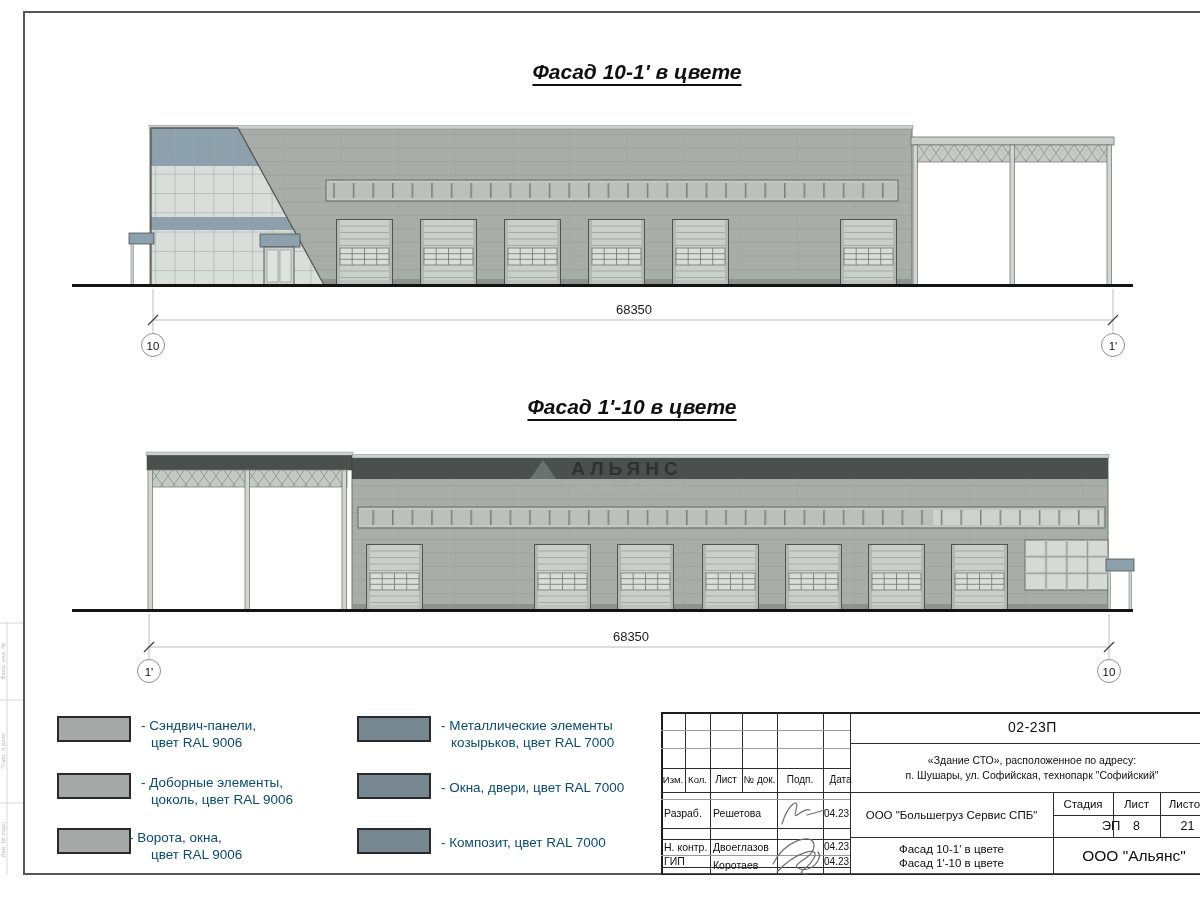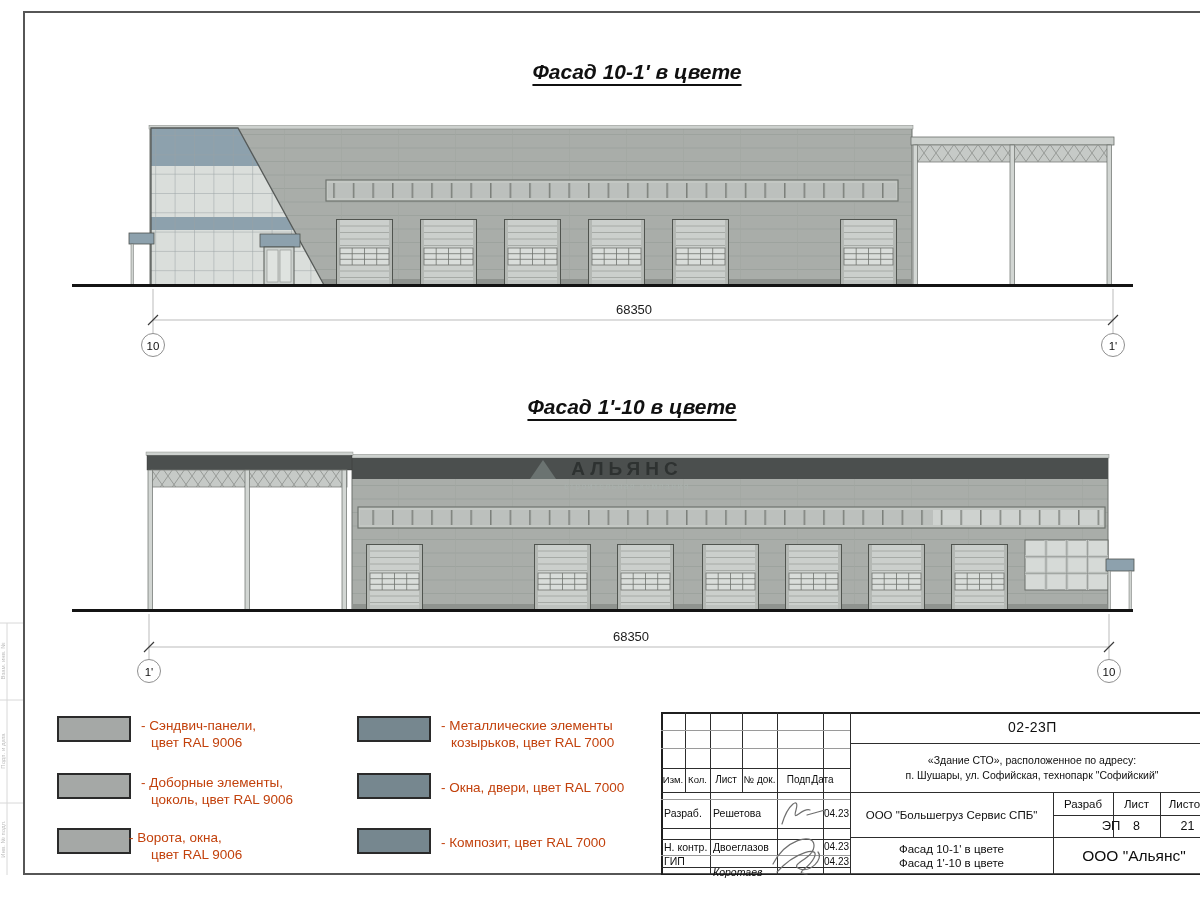--- a/index.html
+++ b/index.html
@@ -20,21 +20,21 @@
   
   .title{
     position:absolute;width:400px;text-align:center;
     font-size:21px;font-style:italic;font-weight:bold;color:#101010;
     text-decoration:underline;text-underline-offset:5px;text-decoration-thickness:1.5px;
   }
   .t1{left:437px;top:60px;}
   .t2{left:432px;top:395px;}
   
   .swatch{position:absolute;width:74px;height:26px;border:2px solid #2a2a2a;box-sizing:border-box;}
-  .leg-line{position:absolute;font-size:13.5px;white-space:nowrap;color:#c2410c;}
+  .leg-line{position:absolute;font-size:13.5px;white-space:nowrap;color:#0c4a6e;}
   
   .stamp{position:absolute;left:661px;top:712px;width:554px;height:163px;}
   .vl{position:absolute;width:1px;background:#2d2d2d;}
   .hl{position:absolute;height:1px;background:#2d2d2d;}
   .hlt{position:absolute;height:1px;background:#9a9a9a;}
   .edge{background:#1f1f1f;}
   .cell{position:absolute;overflow:hidden;white-space:nowrap;color:#0e0e0e;}
   .cc{text-align:center;}
   .flexc{display:flex;align-items:center;justify-content:center;}
   .flexcol{display:flex;flex-direction:column;align-items:center;justify-content:center;}
@@ -249,45 +249,45 @@
   <div class="hl" style="left:0;top:155px;width:189px;"></div>
   <div class="hl" style="left:189px;top:31px;width:365px;"></div>
   <div class="hl" style="left:392px;top:103px;width:162px;"></div>
   <div class="hl" style="left:189px;top:125px;width:365px;"></div>
 
   <div class="cell cc" style="left:0;top:56px;width:24px;line-height:24px;font-size:9.5px;">Изм.</div>
   <div class="cell cc" style="left:24px;top:56px;width:25px;line-height:24px;font-size:9.5px;">Кол.</div>
   <div class="cell cc" style="left:49px;top:56px;width:32px;line-height:24px;font-size:10px;">Лист</div>
   <div class="cell cc" style="left:81px;top:56px;width:35px;line-height:24px;font-size:10px;">№ док.</div>
   <div class="cell cc" style="left:116px;top:56px;width:46px;line-height:24px;font-size:10px;">Подп.</div>
-  <div class="cell cc" style="left:148px;top:56px;width:27px;line-height:24px;font-size:10px;">Дата</div>
+  <div class="cell cc" style="left:166px;top:56px;width:27px;line-height:24px;font-size:10px;">Дата</div>
 
   <div class="cell" style="left:3px;top:87px;width:46px;line-height:29px;font-size:10.5px;">Разраб.</div>
   <div class="cell" style="left:52px;top:87px;width:64px;line-height:29px;font-size:10.5px;">Решетова</div>
   <div class="cell cc" style="left:162px;top:87px;width:27px;line-height:29px;font-size:10px;">04.23</div>
 
   <div class="cell" style="left:3px;top:127px;width:48px;line-height:16px;font-size:10.5px;">Н. контр.</div>
   <div class="cell" style="left:52px;top:127px;width:64px;line-height:16px;font-size:10.5px;">Двоеглазов</div>
   <div class="cell cc" style="left:162px;top:127px;width:27px;line-height:16px;font-size:10px;">04.23</div>
 
   <div class="cell" style="left:3px;top:143px;width:70px;line-height:13px;font-size:10.5px;">ГИП</div>
-  <div class="cell" style="left:52px;top:154px;width:64px;line-height:13px;font-size:10.5px;font-style:italic;">Коротаев</div>
+  <div class="cell" style="left:52px;top:147px;width:64px;line-height:13px;font-size:10.5px;">Коротаев</div>
   <div class="cell cc" style="left:162px;top:143px;width:27px;line-height:13px;font-size:10px;">04.23</div>
 
   <div class="cell cc" style="left:189px;top:0;width:365px;line-height:31px;font-size:14px;letter-spacing:0.5px;">02-23П</div>
   <div class="cell flexcol" style="left:192px;top:32px;width:358px;height:47px;font-size:10.5px;line-height:14.5px;white-space:nowrap;">
     <div>«Здание СТО», расположенное по адресу:</div>
     <div>п. Шушары, ул. Софийская, технопарк "Софийский"</div>
   </div>
   <div class="cell flexc" style="left:189px;top:81px;width:203px;height:43px;font-size:11.5px;">ООО "Большегруз Сервис СПБ"</div>
   <div class="cell flexcol" style="left:189px;top:126px;width:203px;height:36px;font-size:11.5px;line-height:14px;">
     <div>Фасад 10-1' в цвете</div>
     <div>Фасад 1'-10 в цвете</div>
   </div>
-  <div class="cell cc" style="left:392px;top:81px;width:60px;line-height:22px;font-size:11.5px;">Разраб</div>
+  <div class="cell cc" style="left:392px;top:81px;width:60px;line-height:22px;font-size:11.5px;">Стадия</div>
   <div class="cell cc" style="left:452px;top:81px;width:47px;line-height:22px;font-size:11.5px;">Лист</div>
   <div class="cell cc" style="left:499px;top:81px;width:55px;line-height:22px;font-size:11.5px;">Листов</div>
   <div class="cell cc" style="left:392px;top:103px;width:60px;line-height:22px;font-size:13px;padding-left:28px;">ЭП</div>
   <div class="cell cc" style="left:452px;top:103px;width:47px;line-height:22px;font-size:12.5px;">8</div>
   <div class="cell cc" style="left:499px;top:103px;width:55px;line-height:22px;font-size:12.5px;">21</div>
   <div class="cell flexc" style="left:392px;top:126px;width:162px;height:36px;font-size:15.5px;">ООО "Альянс"</div>
 
   <svg class="abs" style="left:0;top:0;" width="554" height="163" viewBox="0 0 554 163">
     <path d="M121,112 C127,92 139,84 135,98 C131,112 141,95 149,98 M146,103 L164,98" stroke="#6e6e6e" stroke-width="1.2" fill="none" stroke-linecap="round"></path>
     <path d="M112,152 C124,128 152,120 153,133 C154,147 126,152 139,157 C149,161 163,147 157,140 M116,160 C134,140 160,133 153,146 C147,158 132,161 146,162" stroke="#6e6e6e" stroke-width="1.2" fill="none" stroke-linecap="round"></path>

